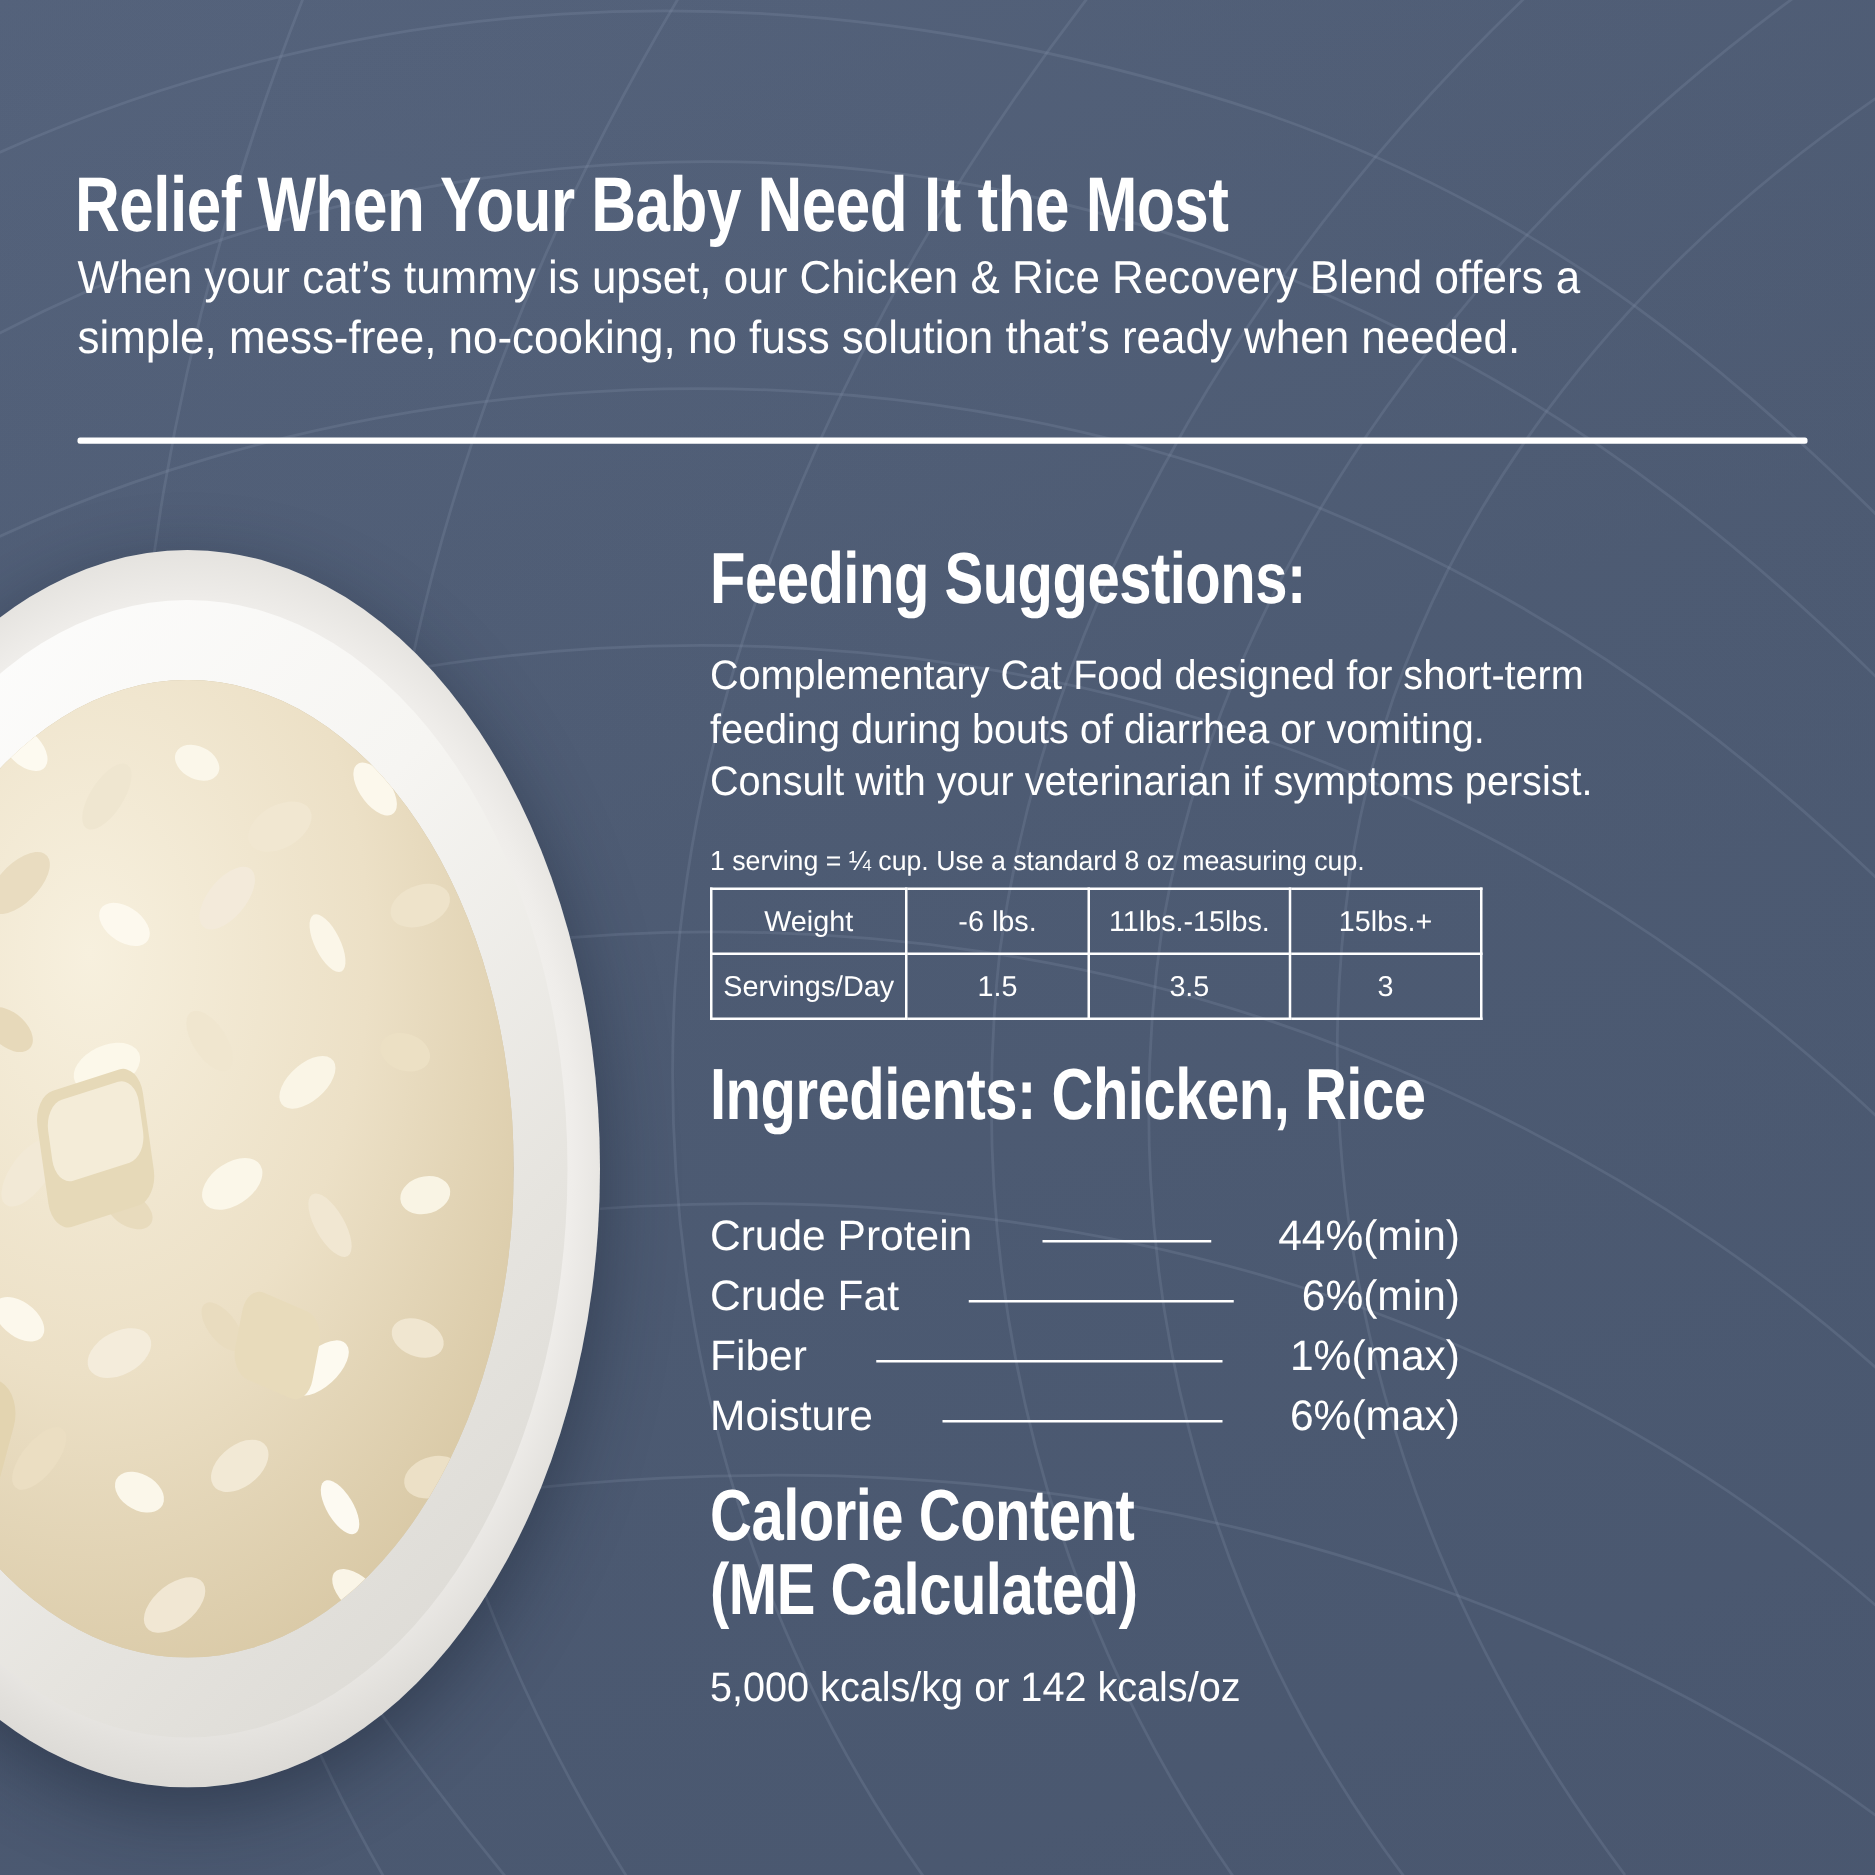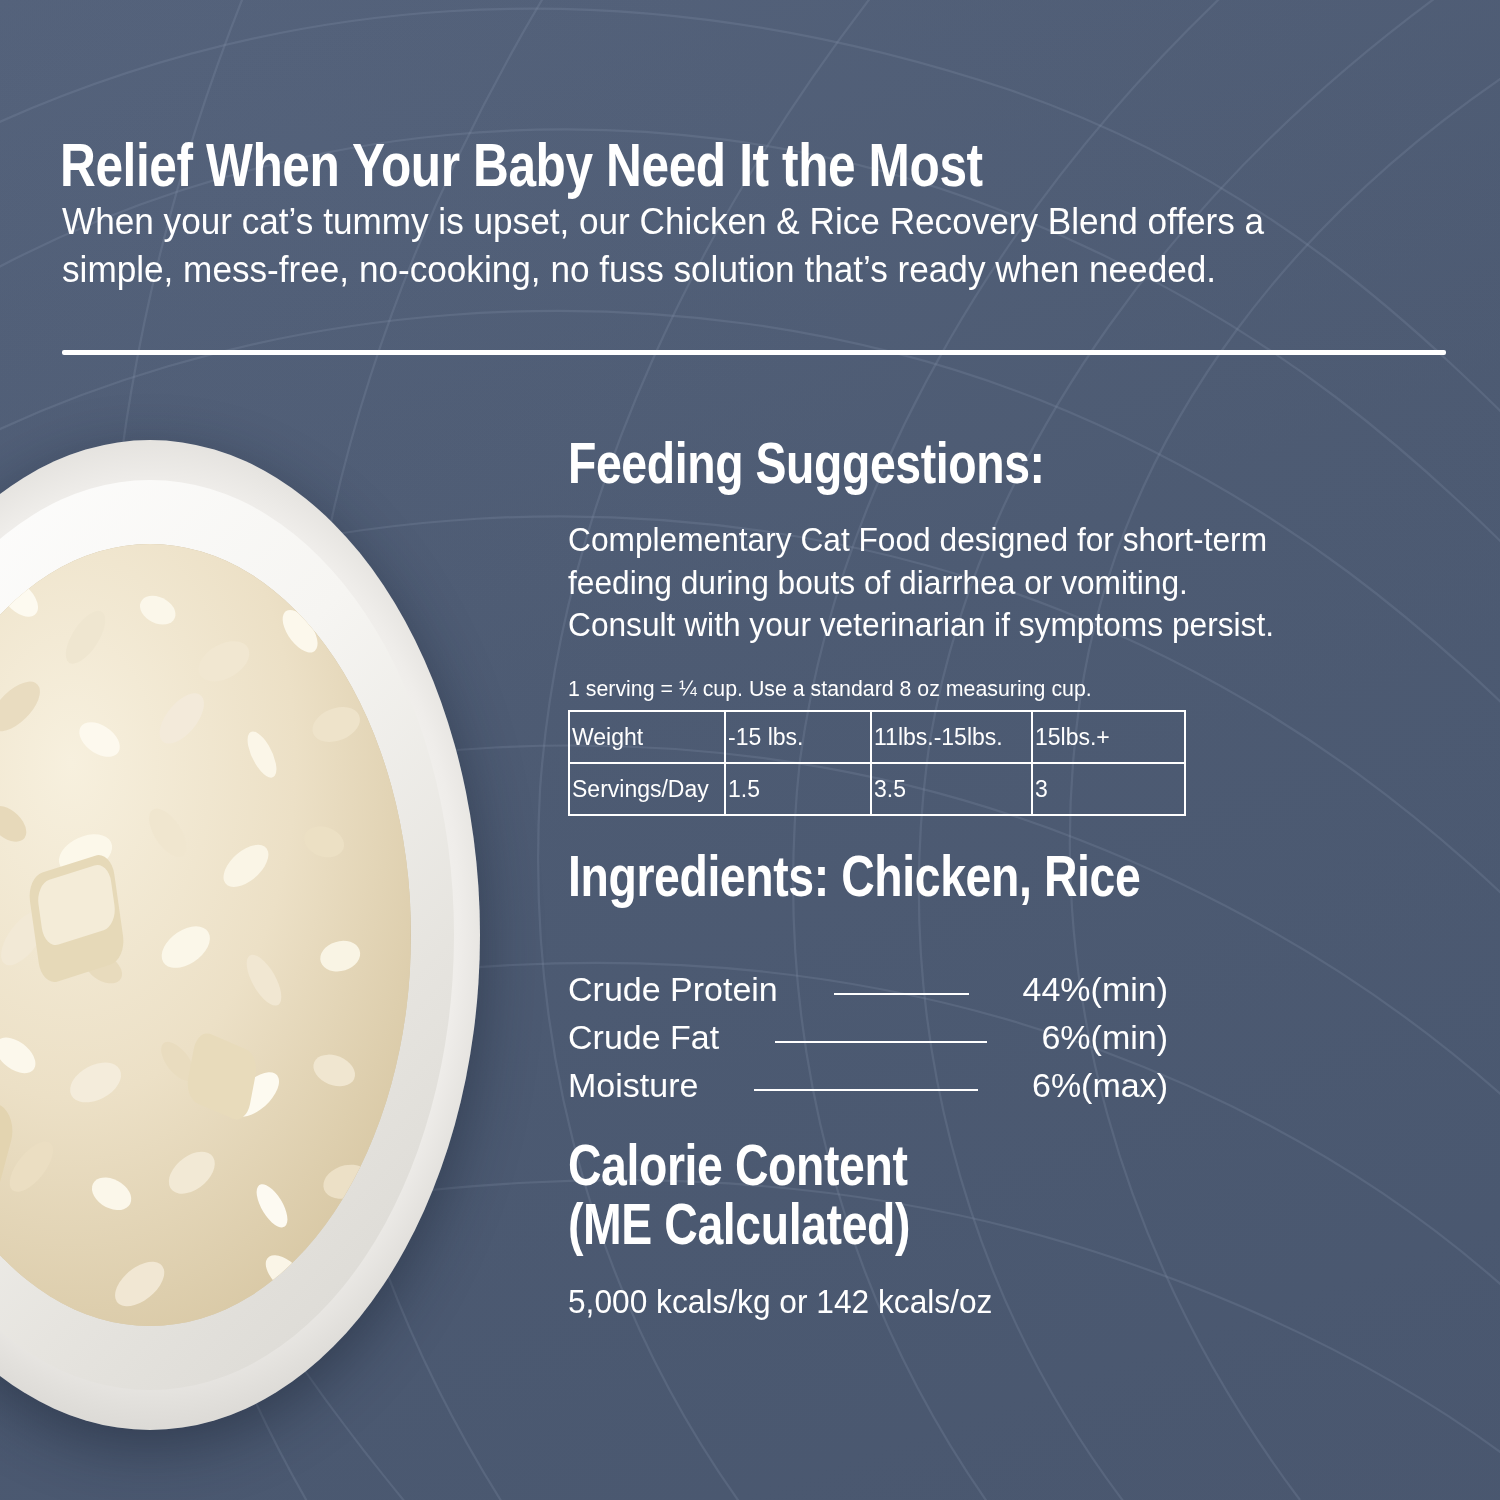--- a/index.html
+++ b/index.html
@@ -143,20 +143,21 @@
   
   table.feed {
     border-collapse: collapse;
     width: 592px;
     table-layout: fixed;
     margin-top: 8px;
   }
   table.feed td {
     border: 2px solid #ffffff;
     height: 50px;
+    text-align: center;
     vertical-align: middle;
     font-size: 23px;
     font-weight: 400;
     padding: 0 2px;
     white-space: nowrap;
   }
   table.feed td.lbl { width: 150px; }
   table.feed td.c1  { width: 140px; }
   table.feed td.c2  { width: 155px; }
   table.feed td.c3  { width: 147px; }
@@ -321,21 +322,21 @@
     </div>
 
     <div class="sp-2"></div>
 
     <p class="serving-note">1 serving = ¼ cup. Use a standard 8 oz measuring cup.</p>
 
     <table class="feed">
       <tbody>
         <tr>
           <td class="lbl">Weight</td>
-          <td class="c1">-15 lbs.</td>
+          <td class="c1">-6 lbs.</td>
           <td class="c2">11lbs.-15lbs.</td>
           <td class="c3">15lbs.+</td>
         </tr>
         <tr>
           <td class="lbl">Servings/Day</td>
           <td class="c1">1.5</td>
           <td class="c2">3.5</td>
           <td class="c3">3</td>
         </tr>
       </tbody>
@@ -352,20 +353,25 @@
         <span class="ga-label">Crude Protein</span>
         <span class="ga-lead"></span>
         <span class="ga-value">44%(min)</span>
       </div>
       <div class="ga-row">
         <span class="ga-label">Crude Fat</span>
         <span class="ga-lead"></span>
         <span class="ga-value">6%(min)</span>
       </div>
       <div class="ga-row">
+        <span class="ga-label">Fiber</span>
+        <span class="ga-lead"></span>
+        <span class="ga-value">1%(max)</span>
+      </div>
+      <div class="ga-row">
         <span class="ga-label">Moisture</span>
         <span class="ga-lead"></span>
         <span class="ga-value">6%(max)</span>
       </div>
     </div>
 
     <div class="sp-5"></div>
 
     <div class="cal-title">
       <span>Calorie Content</span>

